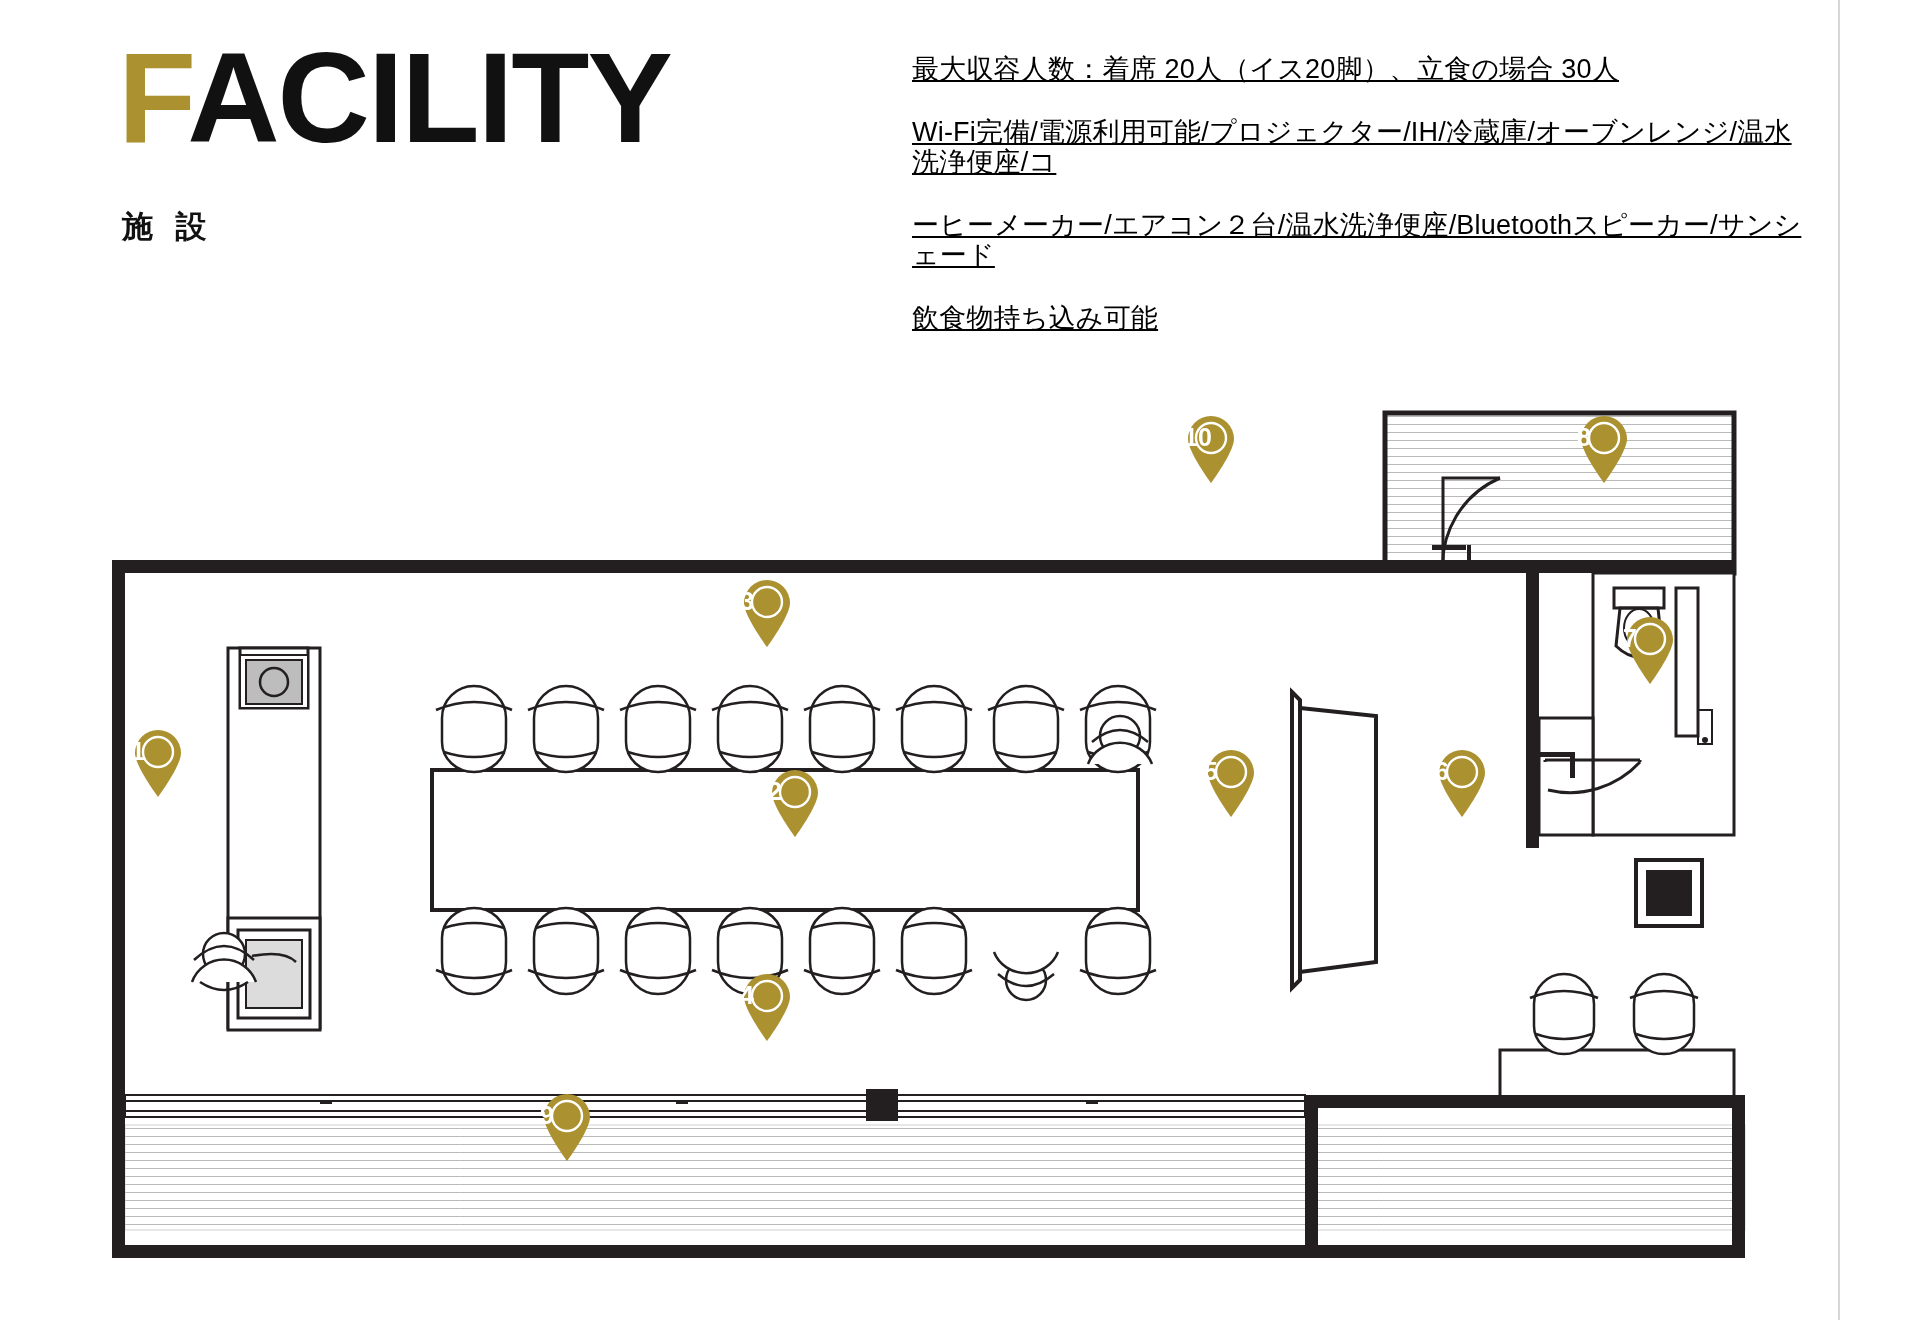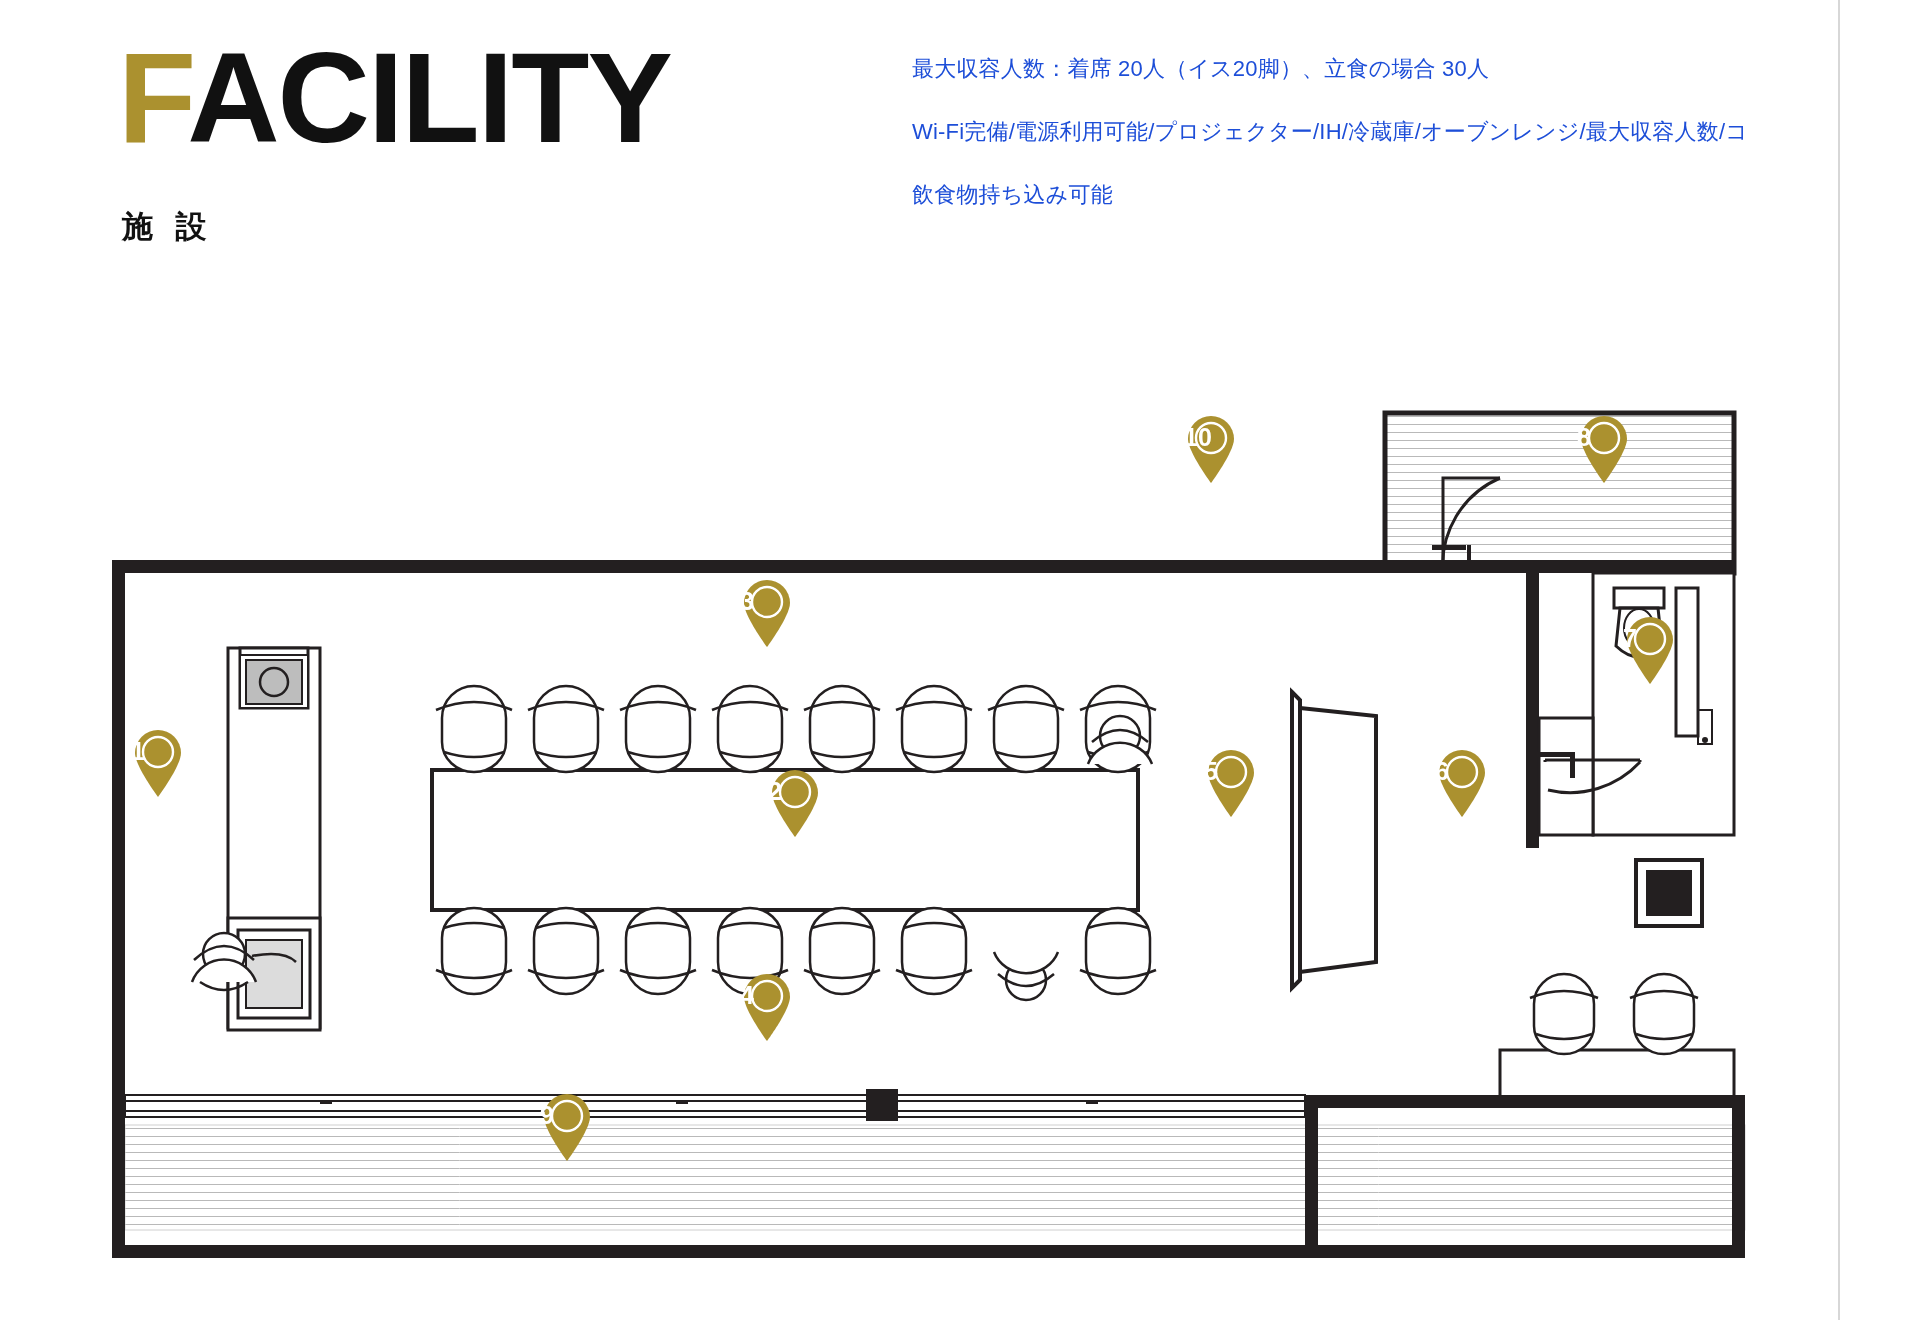--- a/index.html
+++ b/index.html
@@ -20,21 +20,21 @@
     font-size:128px;line-height:120px;font-weight:bold;
     letter-spacing:-2px;color:#111111;white-space:nowrap;
   }
   #title .gold{color:#ab912f;}
   #subtitle{
     position:absolute;left:122px;top:206px;
     font-size:31px;font-weight:bold;color:#111111;letter-spacing:7px;
   }
   #facts{
     position:absolute;left:912px;top:54px;width:890px;
-    font-size:22px;color:#1d4ed8;
+    font-size:27px;color:#000000;text-decoration:underline;
   }
   #facts .line{margin:0 0 33px 0;line-height:30px;letter-spacing:.2px;}
   #facts .line:last-child{margin-bottom:16px;}
 
   
   #plan{position:absolute;left:0;top:0;width:1838px;height:1320px;}
   #plan svg{display:block;}
 
   
   .pin{position:absolute;width:54px;height:70px;}
@@ -273,21 +273,22 @@
     </svg>
   </div>
 
   <div id="title">
     <span class="gold">F</span><span>ACILITY</span>
   </div>
   <div id="subtitle">施 設</div>
 
   <div id="facts">
     <p class="line">最大収容人数：着席 20人（イス20脚）、立食の場合 30人</p>
-    <p class="line">Wi-Fi完備/電源利用可能/プロジェクター/IH/冷蔵庫/オーブンレンジ/最大収容人数/コ</p>
+    <p class="line">Wi-Fi完備/電源利用可能/プロジェクター/IH/冷蔵庫/オーブンレンジ/温水洗浄便座/コ</p>
+    <p class="line">ーヒーメーカー/エアコン２台/温水洗浄便座/Bluetoothスピーカー/サンシェード</p>
     <p class="line">飲食物持ち込み可能</p>
   </div>
 
   <div id="pins">
       <div class="pin" style="left: 131px; top: 728px;">
         <svg width="54" height="70" viewBox="0 0 54 70" xmlns="http://www.w3.org/2000/svg">
           <path d="M27 69 C27 69 4 38 4 25 A23 23 0 0 1 50 25 C50 38 27 69 27 69 Z" fill="#ab912f"></path>
           <circle cx="27" cy="24" r="15" fill="none" stroke="#ffffff" stroke-width="2.4"></circle>
         </svg>
         <div class="num">1</div>

